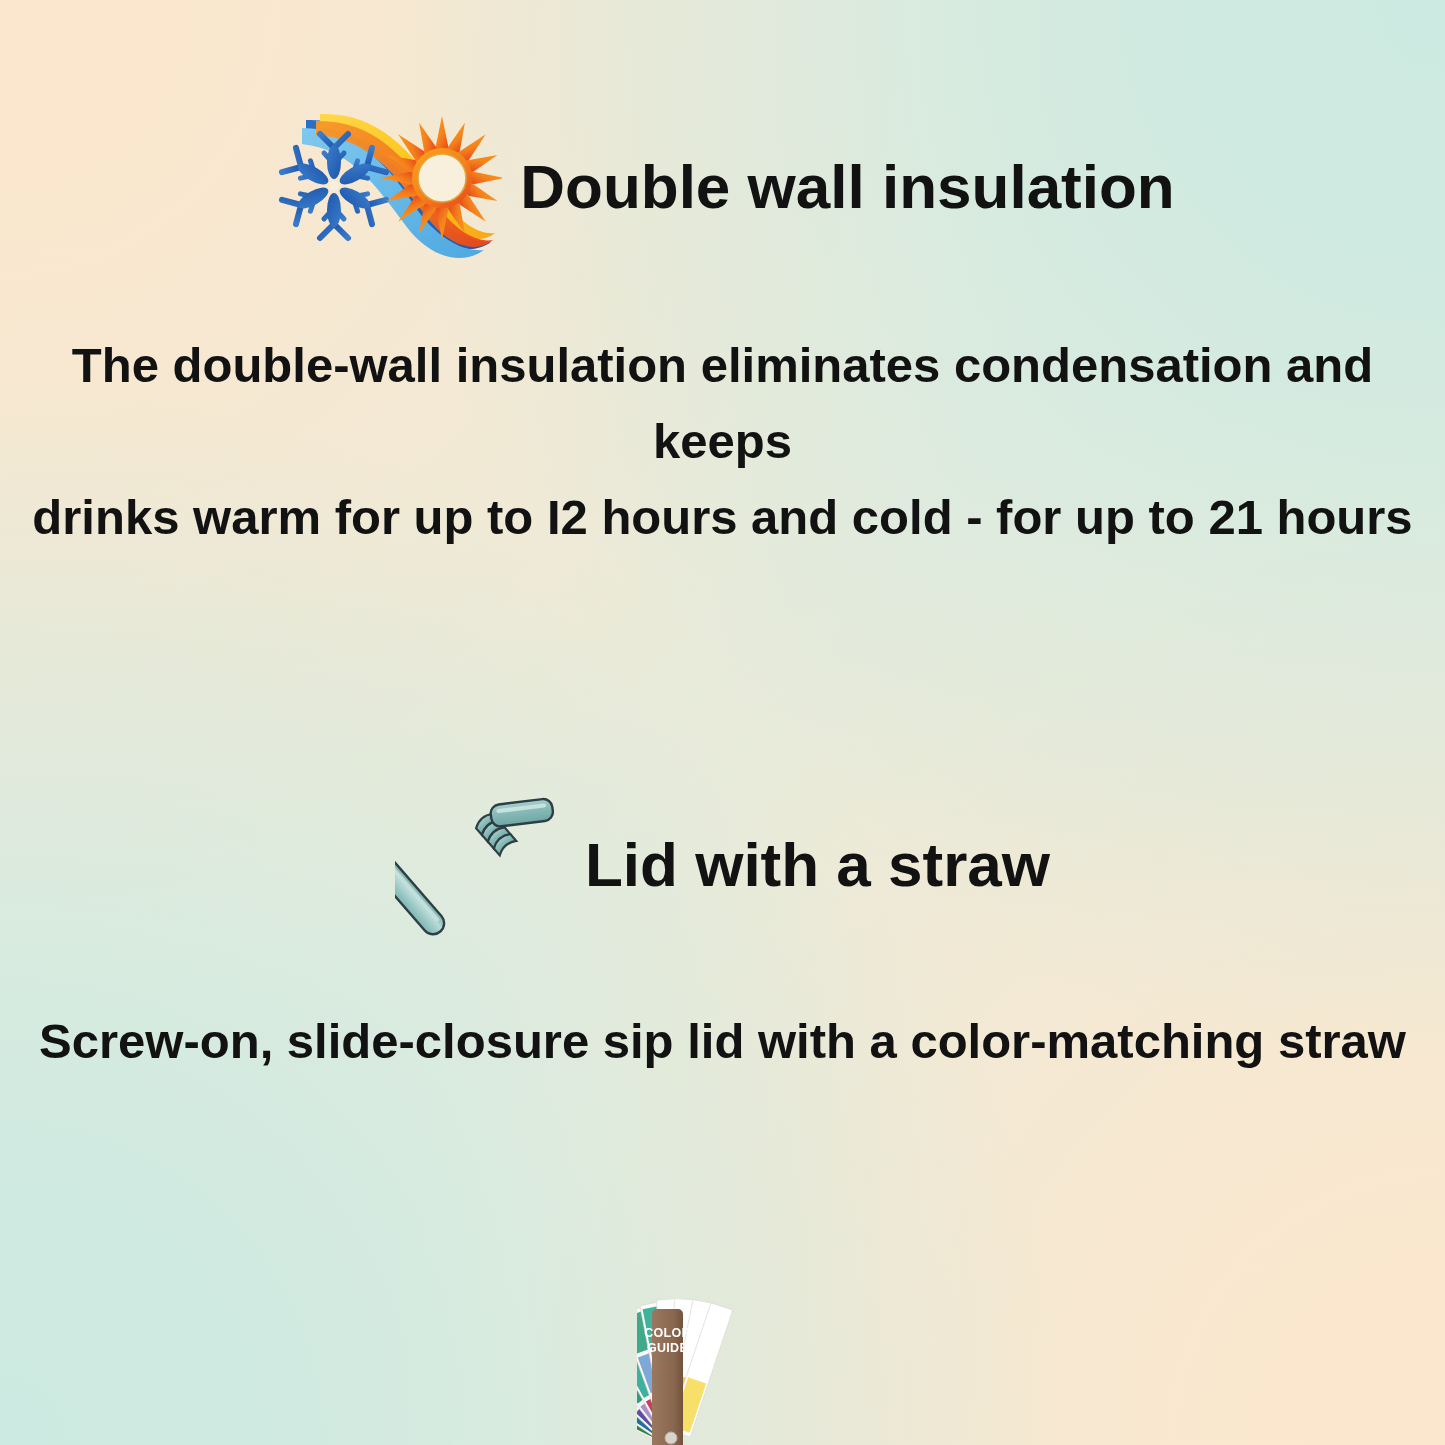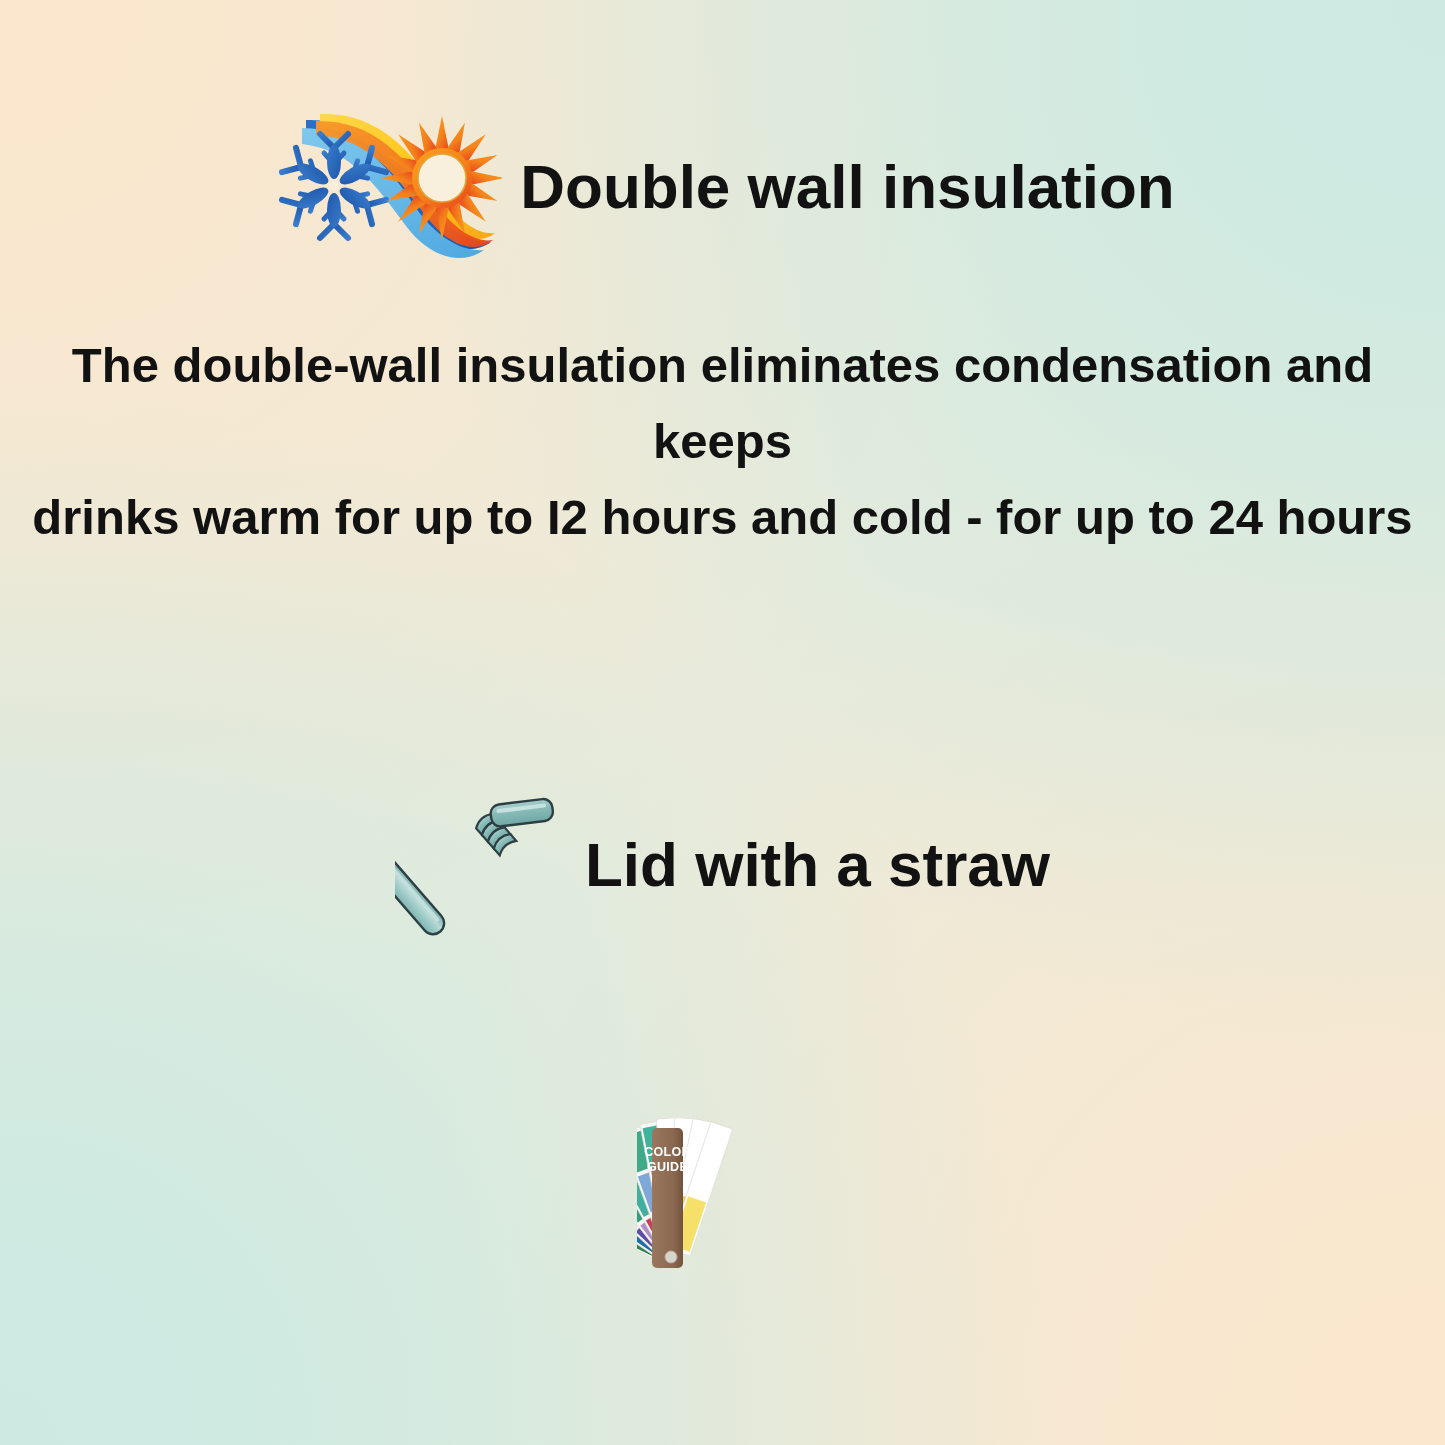--- a/index.html
+++ b/index.html
@@ -272,21 +272,21 @@
             <circle cx="0" cy="0" r="30" fill="url(#sunGrad)"></circle>
             <circle cx="0" cy="0" r="24" fill="#F8EFDD" stroke="#E0A83C" stroke-width="1.6"></circle>
           </g>
         </svg>
       </span>
 
       <h2 class="feature-title">Double wall insulation</h2>
     </div>
 
     <p class="feature-body">The double-wall insulation eliminates condensation and keeps
-drinks warm for up to I2 hours and cold - for up to 24 hours</p>
+drinks warm for up to I2 hours and cold - for up to 21 hours</p>
   </section>
 
   <section class="feature-block" id="block-straw">
 
     <div class="heading-row">
 
       <span id="icon-straw">
         <svg viewBox="0 0 160 162" width="160" height="162" aria-hidden="true">
           <defs>
             <linearGradient id="strawBody" x1="0" y1="0" x2="1" y2="0">
@@ -317,20 +317,21 @@
           <g transform="rotate(-7 100 32)">
             <rect x="96" y="21" width="62" height="22" rx="9" fill="url(#strawTop)" stroke="#2E3F44" stroke-width="2.4"></rect>
             <rect x="102" y="25.5" width="50" height="4" rx="2" fill="#D3EAE7" opacity="0.8"></rect>
           </g>
         </svg>
       </span>
 
       <h2 class="feature-title">Lid with a straw</h2>
     </div>
 
+    <p class="feature-body">Screw-on, slide-closure sip lid with a color-matching straw</p>
   </section>
 
   <section class="feature-block" id="block-colors">
 
     <div class="heading-row">
 
       <span id="icon-color-guide">
         <svg viewBox="0 0 176 158" width="176" height="158" aria-hidden="true">
           <defs>
             <linearGradient id="coverGrad" x1="0" y1="0" x2="1" y2="0">

